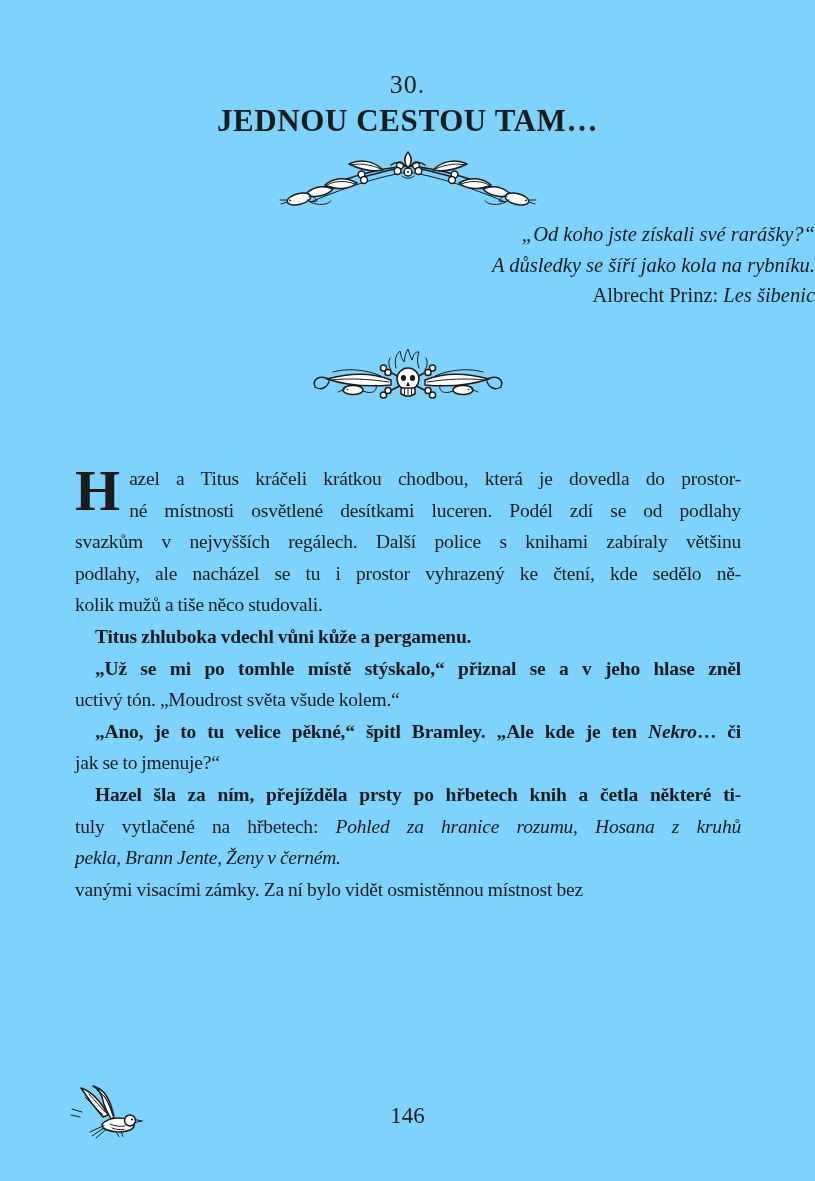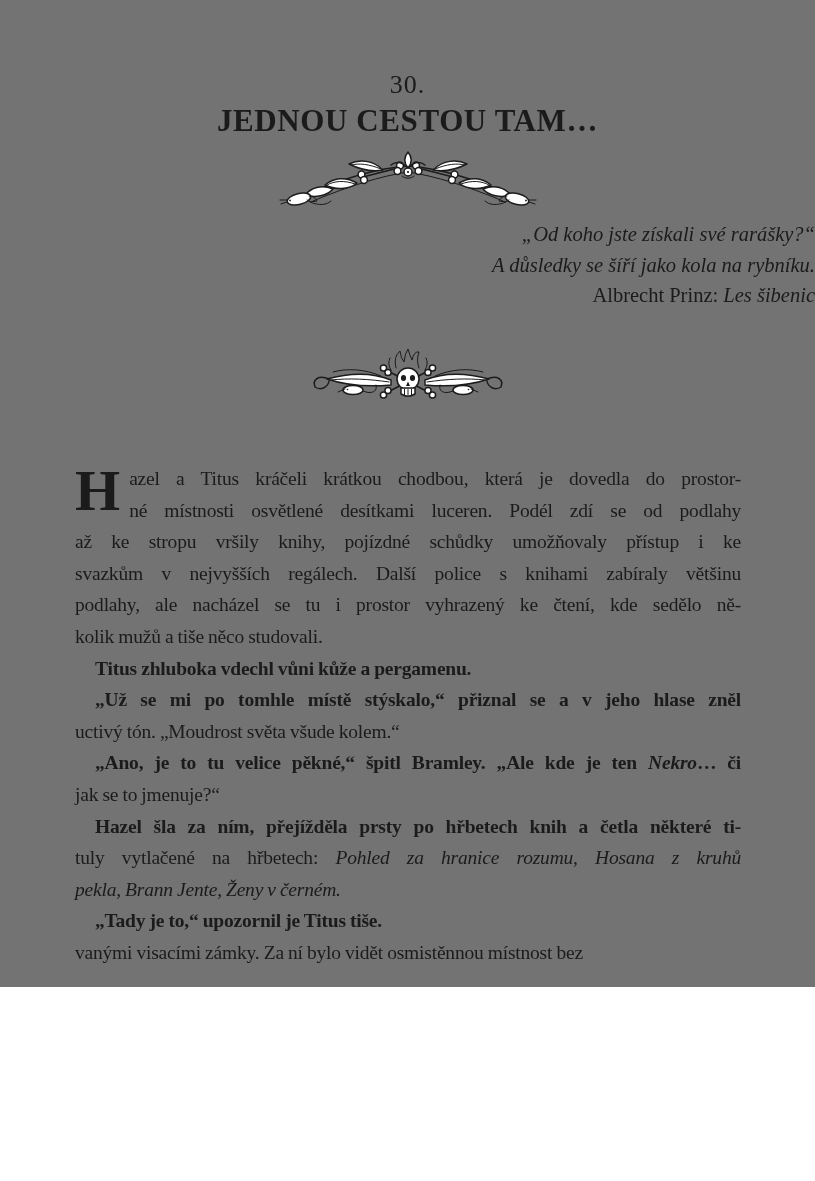--- a/index.html
+++ b/index.html
@@ -1,20 +1,20 @@
 <!DOCTYPE html>
 <html><head>
 <meta charset="utf-8">
 <style>
   html, body { margin: 0; padding: 0; background: #ffffff; }
   .page {
     position: relative;
     width: 815px;
-    height: 987px;
-    background: #737373;
+    height: 1181px;
+    background: #7dd3fc;
     color: #1b1b1b;
     font-family: "Liberation Serif", serif;
     overflow: hidden;
   }
   .chapter-number {
     position: absolute;
     top: 70px;
     left: 0;
     width: 100%;
     text-align: center;
@@ -176,21 +176,20 @@
     <ellipse class="solid" cx="124.5" cy="30" rx="2.6" ry="3"></ellipse>
     <ellipse class="solid" cx="133.5" cy="30" rx="2.6" ry="3"></ellipse>
     <path class="solid" d="M129,33.5 l-2,4.5 h4 z"></path>
   </svg>
 
   <div class="body-text">
       <div class="paragraph">
         <span class="dropcap">H</span>
         <div class="line fill"><span>azel a Titus kráčeli krátkou chodbou, která je dovedla do prostor-</span></div>
         <div class="line fill"><span>né místnosti osvětlené desítkami luceren. Podél zdí se od podlahy</span></div>
-        <div class="line fill"><span>až ke stropu vršily knihy, pojízdné schůdky umožňovaly přístup i ke</span></div>
         <div class="line fill"><span>svazkům v nejvyšších regálech. Další police s knihami zabíraly většinu</span></div>
         <div class="line fill"><span>podlahy, ale nacházel se tu i prostor vyhrazený ke čtení, kde sedělo ně-</span></div>
         <div class="line"><span>kolik mužů a tiše něco studovali.</span></div>
       </div>
       <div class="paragraph">
         <div class="line indent"><span>Titus zhluboka vdechl vůni kůže a pergamenu.</span></div>
       </div>
       <div class="paragraph">
         <div class="line fill indent"><span>„Už se mi po tomhle místě stýskalo,“ přiznal se a v jeho hlase zněl</span></div>
         <div class="line"><span>uctivý tón. „Moudrost světa všude kolem.“</span></div>
@@ -198,23 +197,20 @@
       <div class="paragraph">
         <div class="line fill indent"><span>„Ano, je to tu velice pěkné,“ špitl Bramley. „Ale kde je ten </span><em>Nekro</em><span>… či</span></div>
         <div class="line"><span>jak se to jmenuje?“</span></div>
       </div>
       <div class="paragraph">
         <div class="line fill indent"><span>Hazel šla za ním, přejížděla prsty po hřbetech knih a četla některé ti-</span></div>
         <div class="line fill"><span>tuly vytlačené na hřbetech: </span><em>Pohled za hranice rozumu, Hosana z kruhů</em></div>
         <div class="line"><em>pekla, Brann Jente, Ženy v černém.</em></div>
       </div>
       <div class="paragraph">
-        <div class="line indent"><span>„Tady je to,“ upozornil je Titus tiše.</span></div>
-      </div>
-      <div class="paragraph">
         <div class="line"><span>vanými visacími zámky. Za ní bylo vidět osmistěnnou místnost bez</span></div>
       </div>
     </div>
 
   <svg class="corner-bird" width="92" height="58" viewBox="0 0 92 58" aria-hidden="true">
     <path class="ink-thin" d="M4,25 l10,3 M3,31 l9,2"></path>
 
     <path class="paper" d="M40,31 C32,16 22,7 13,4 C20,15 27,24 35,33 Z"></path>
     <path class="ink-thin" d="M37,28 L21,10 M35,31 L17,13"></path>
 

